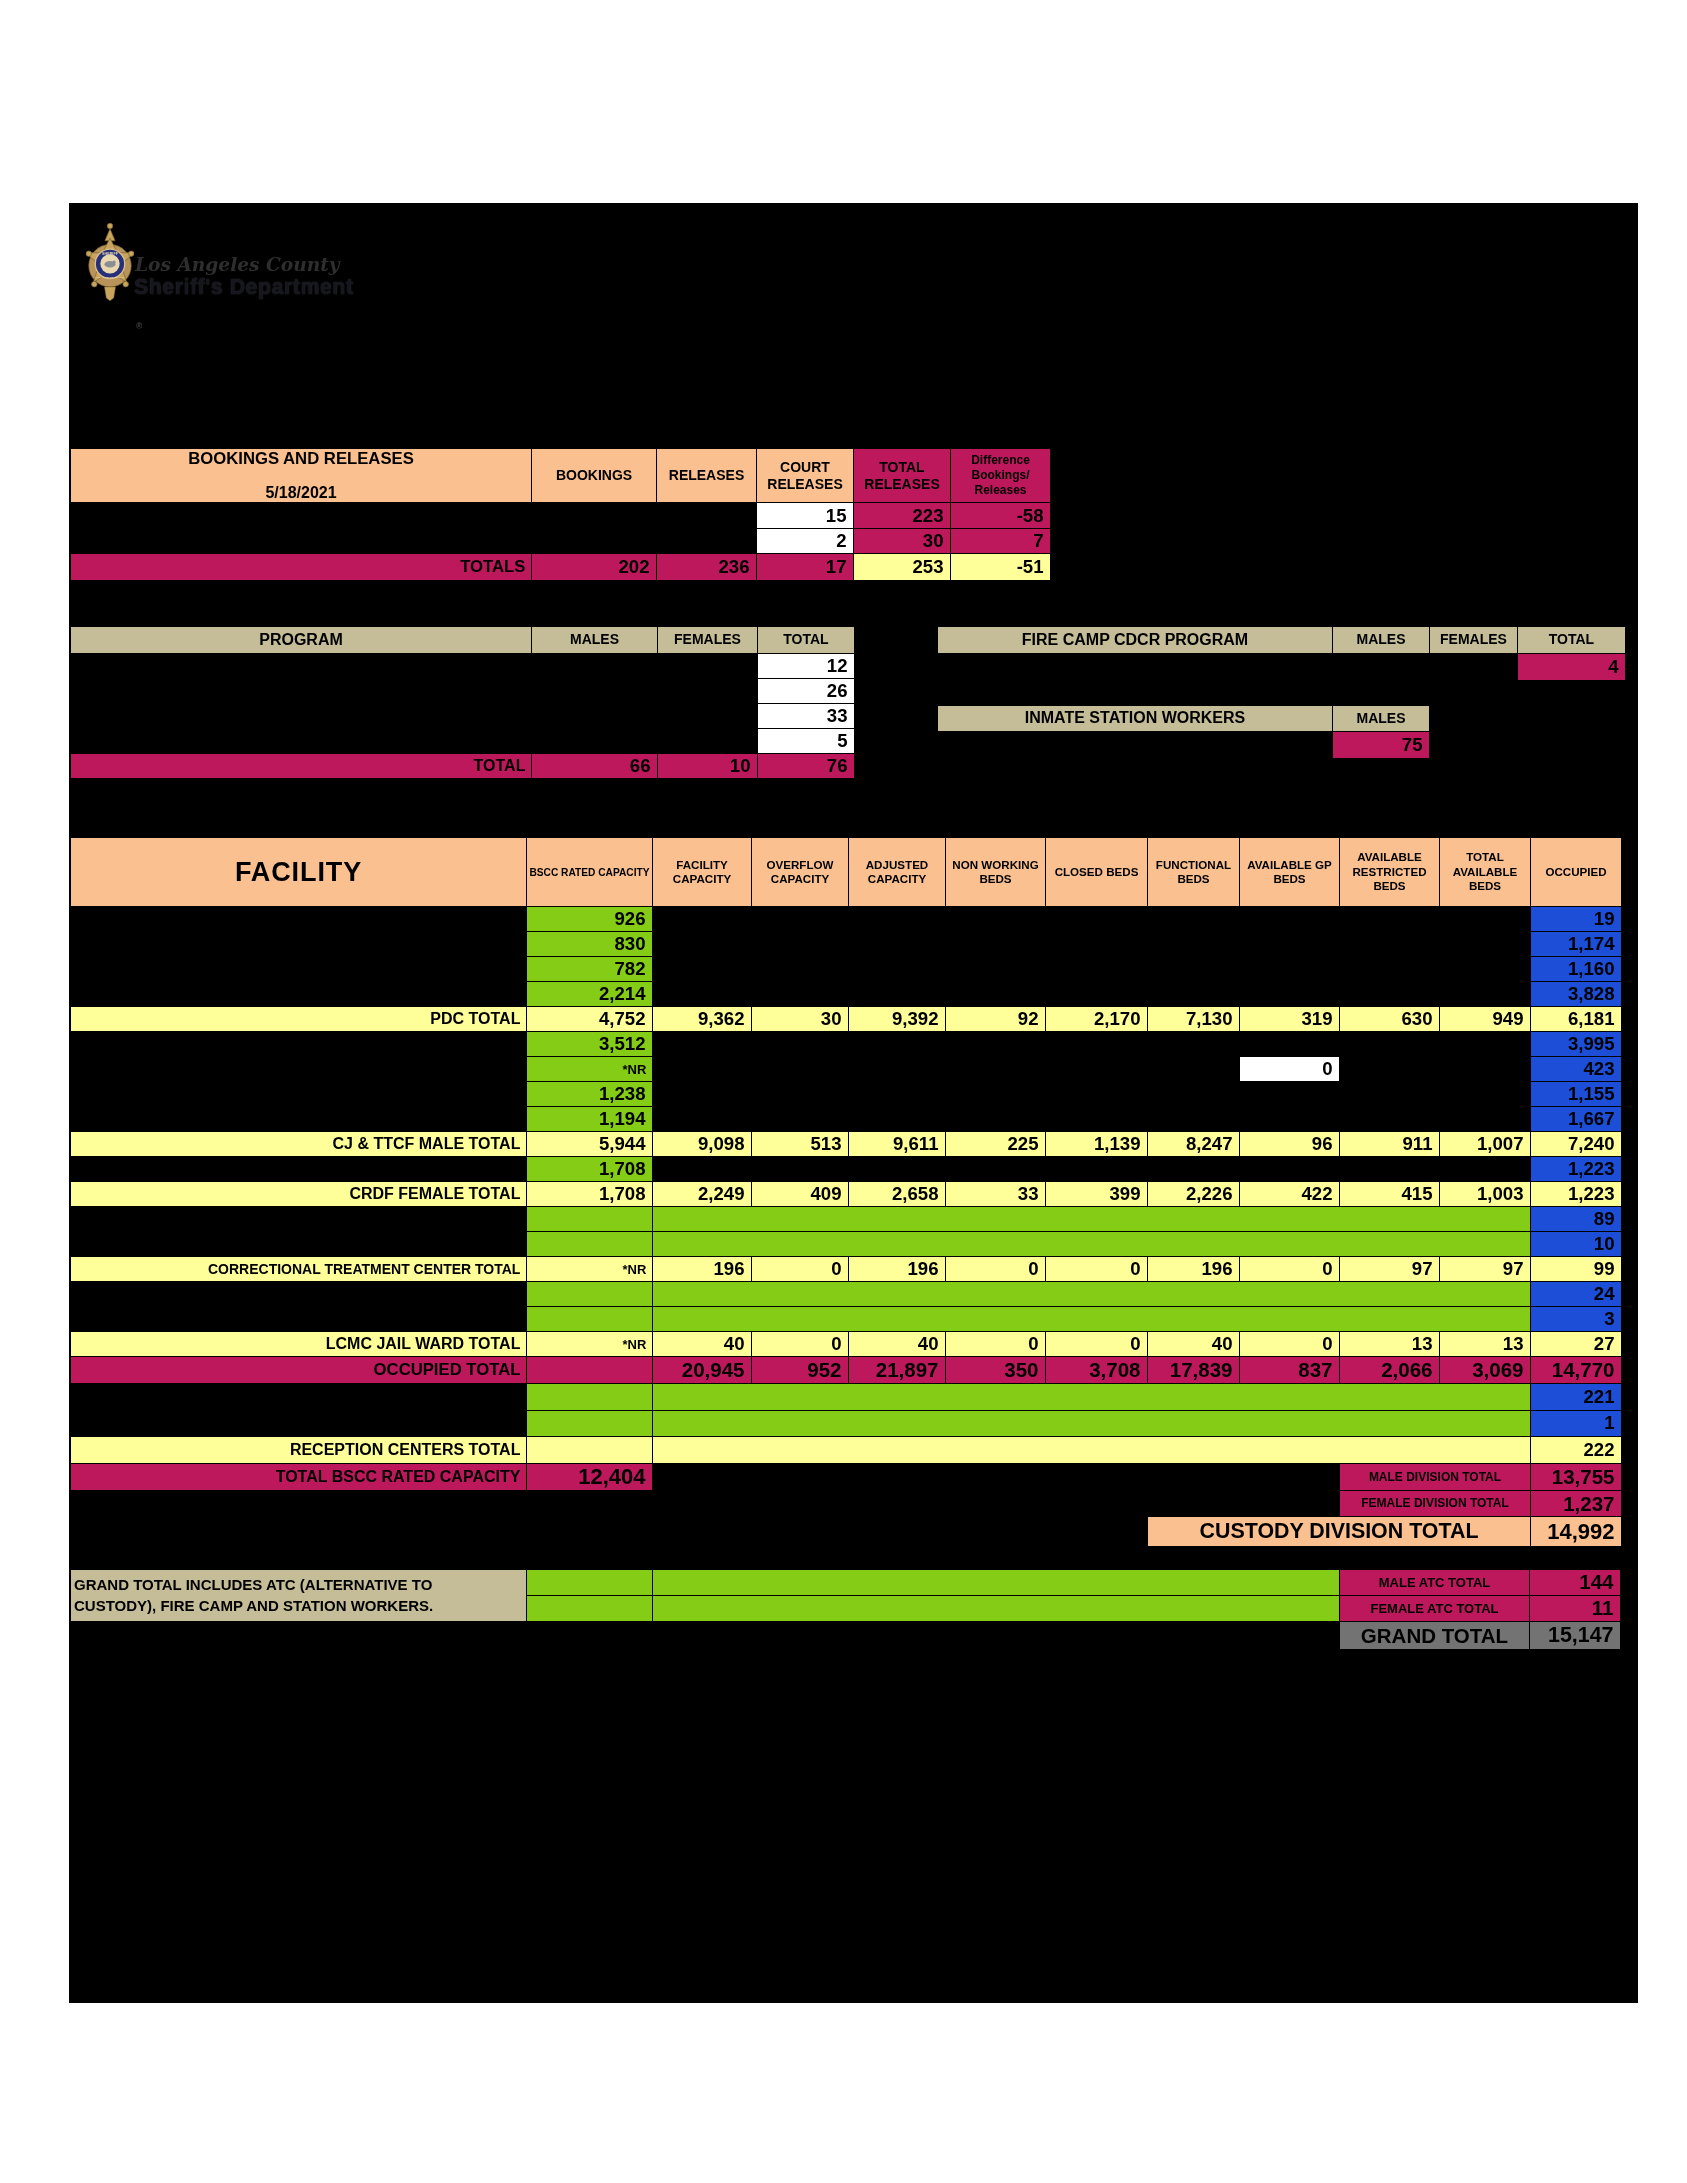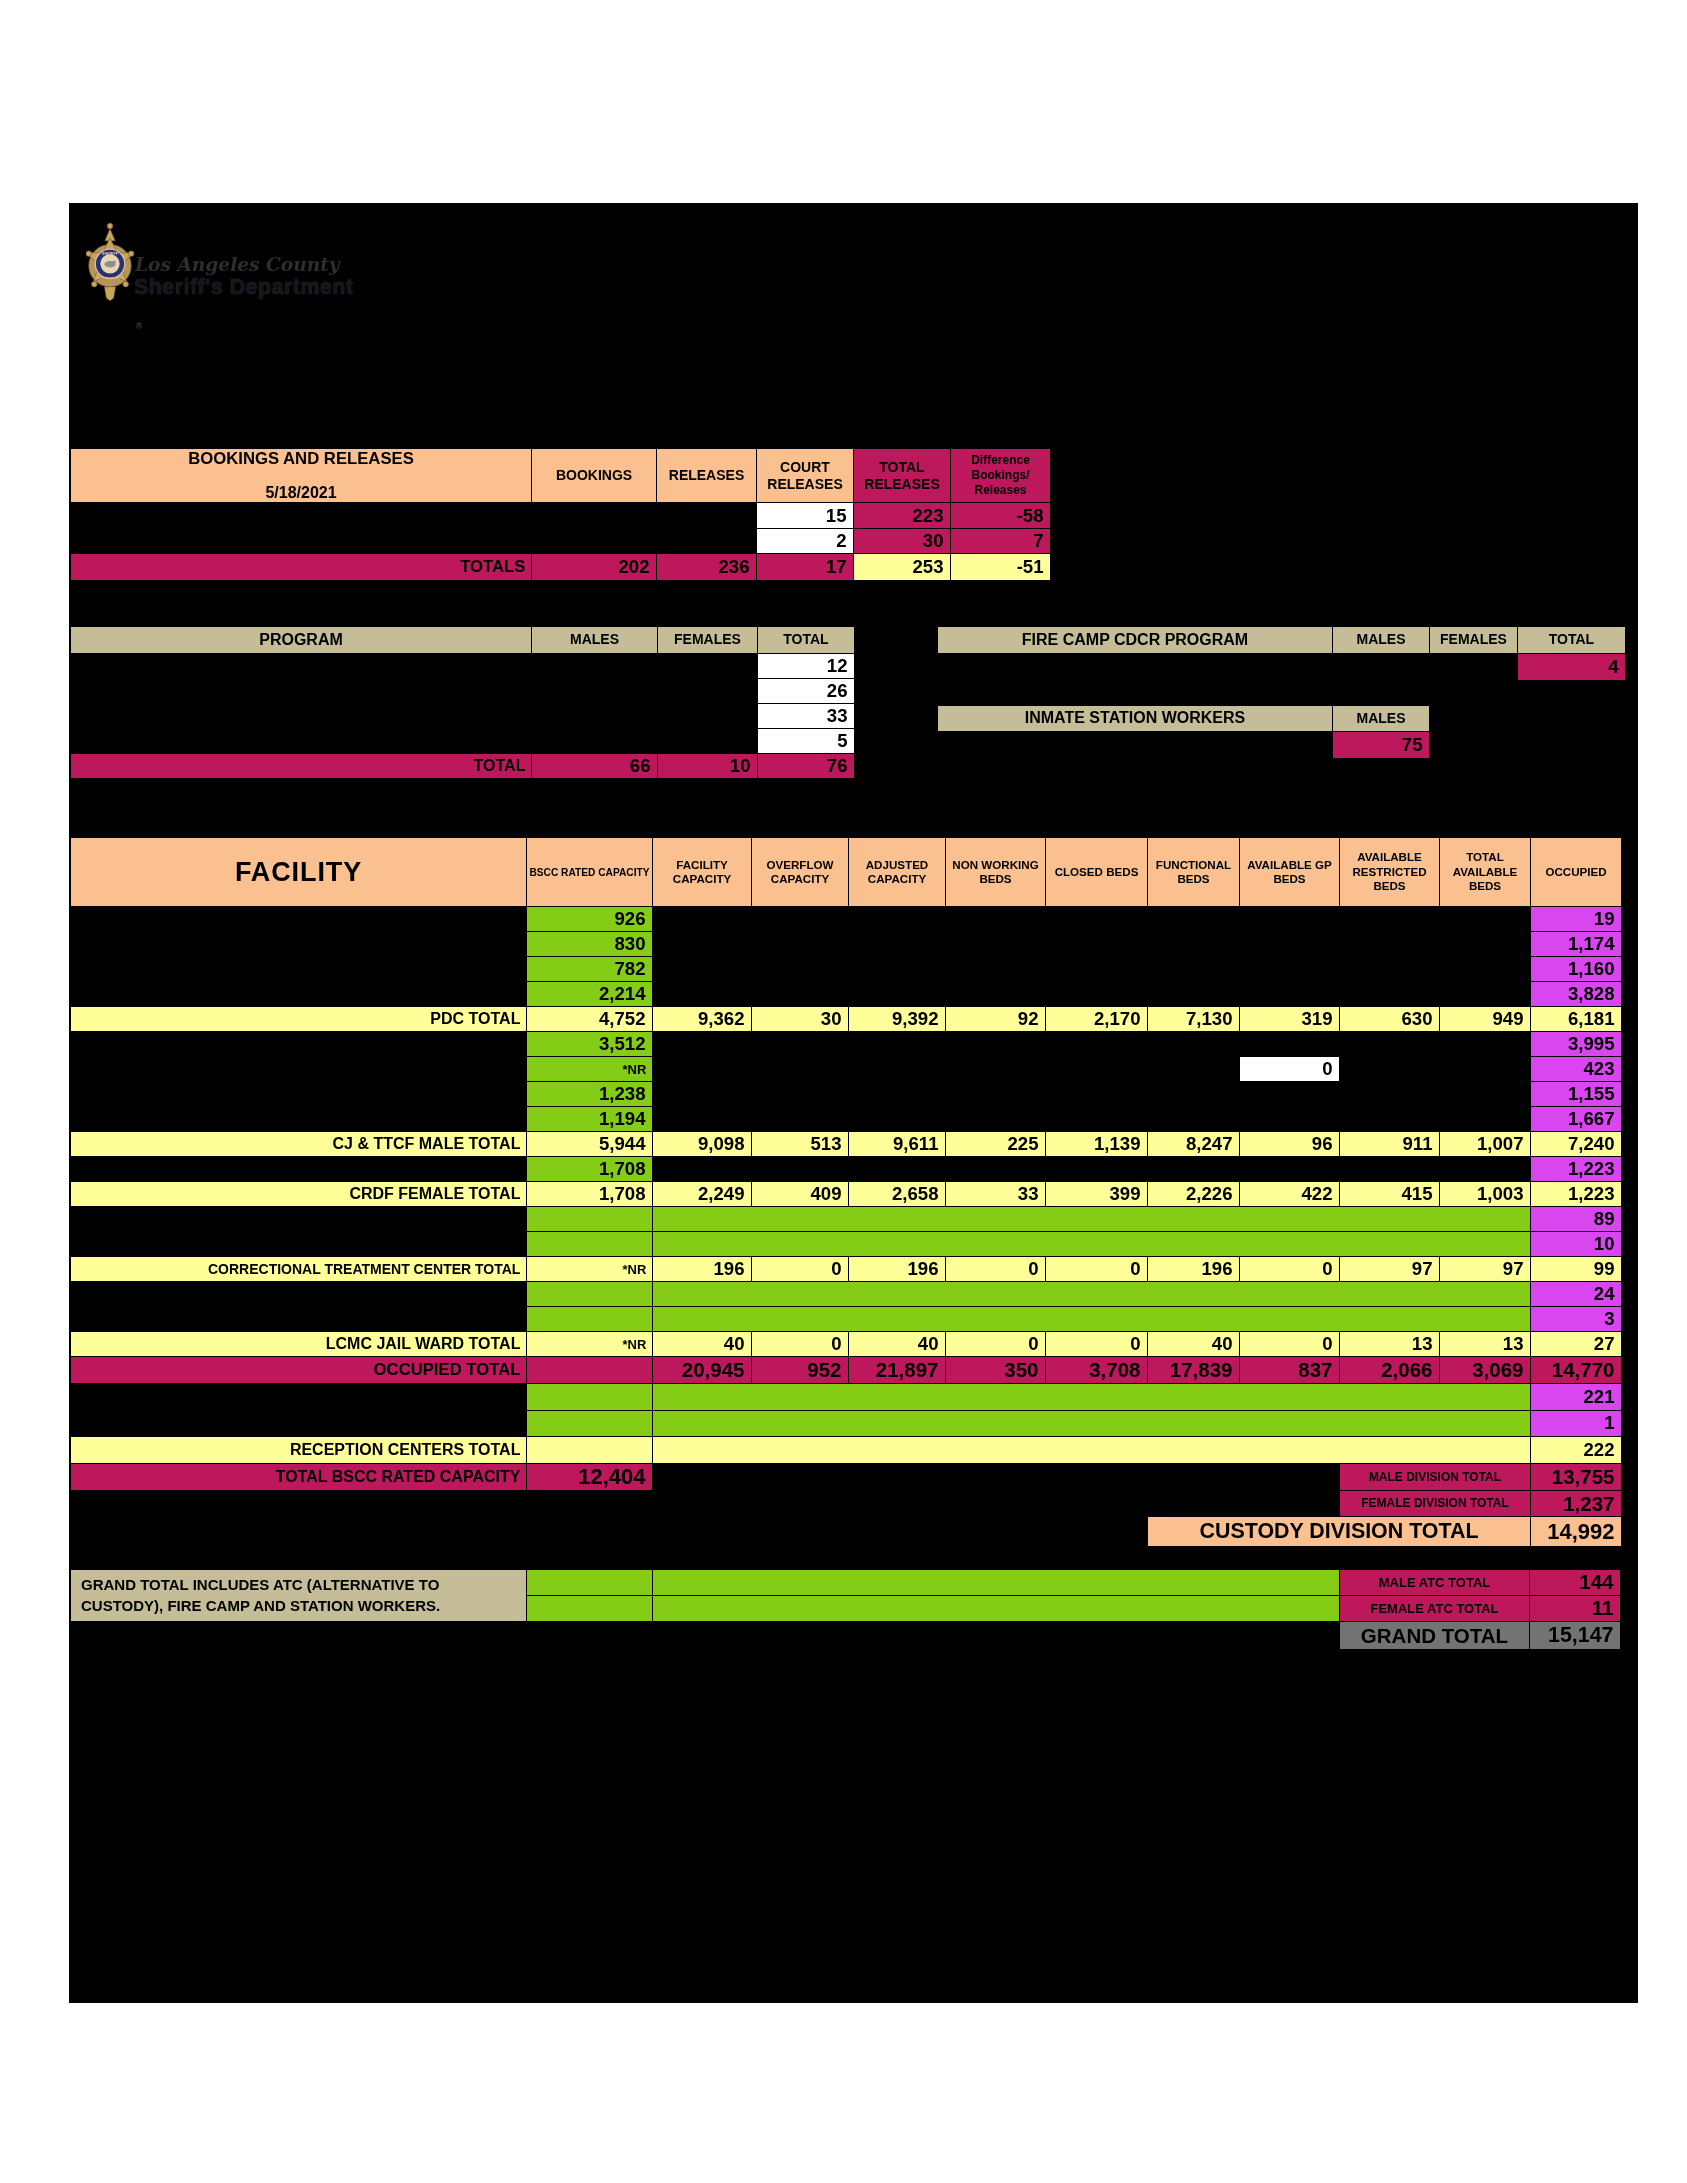--- a/index.html
+++ b/index.html
@@ -13,31 +13,31 @@
           font-style:italic;font-size:18.6px;color:#2e2e2e;font-weight:bold;}
   .dept{position:absolute;left:134px;top:275px;font-size:21.4px;color:#16161f;
         letter-spacing:0.5px;text-shadow:0 0 1.4px #3a3a3a;text-align:right;}
   .reg{position:absolute;left:136px;top:321px;font-size:8.4px;color:#444;}
 
   table{border-collapse:collapse;table-layout:fixed;position:absolute;background:transparent;}
   td{border:1.4px solid #000;overflow:hidden;vertical-align:middle;padding:0;}
   td.b{border:none;background:transparent;}
 
   .o{background:#FAC090}.g{background:#be185d}.y{background:#FFFF99}
-  .gr{background:#84cc16}.bl{background:#d946ef}.w{background:#FFFFFF}
+  .gr{background:#84cc16}.bl{background:#1d4ed8}.w{background:#FFFFFF}
   .t{background:#C4BD97}.aq{background:#737373}
 
   .c{text-align:center}
   .n{text-align:right;padding-right:6.5px;font-size:18.6px;}
   .r{text-align:right;padding-right:5.6px;}
   .f22{font-size:10.2px}.f25{font-size:11.6px;line-height:1.25}.f26{font-size:12px;line-height:1.25}
   .f28{font-size:13px}.f30{font-size:14px;line-height:1.2}.f32{font-size:15px;line-height:1.35}
   .f34{font-size:16px}.f36{font-size:16.7px}.f44{font-size:20.5px}.f46{font-size:21.4px}
   .f48{font-size:22px}.f58{font-size:27px;letter-spacing:0.9px;}
-  .pad{padding-left:10px;padding-right:8.4px;}
+  .pad{padding-left:3px;padding-right:8.4px;}
 </style>
 </head>
 <body>
 
 <div class="page">
   <div class="blackout"></div>
 
   <div class="logo">
     <svg width="48" height="98" viewBox="0 0 104 210">
       <g stroke="#7a6433" stroke-width="1.5" fill="#c9a45c">

